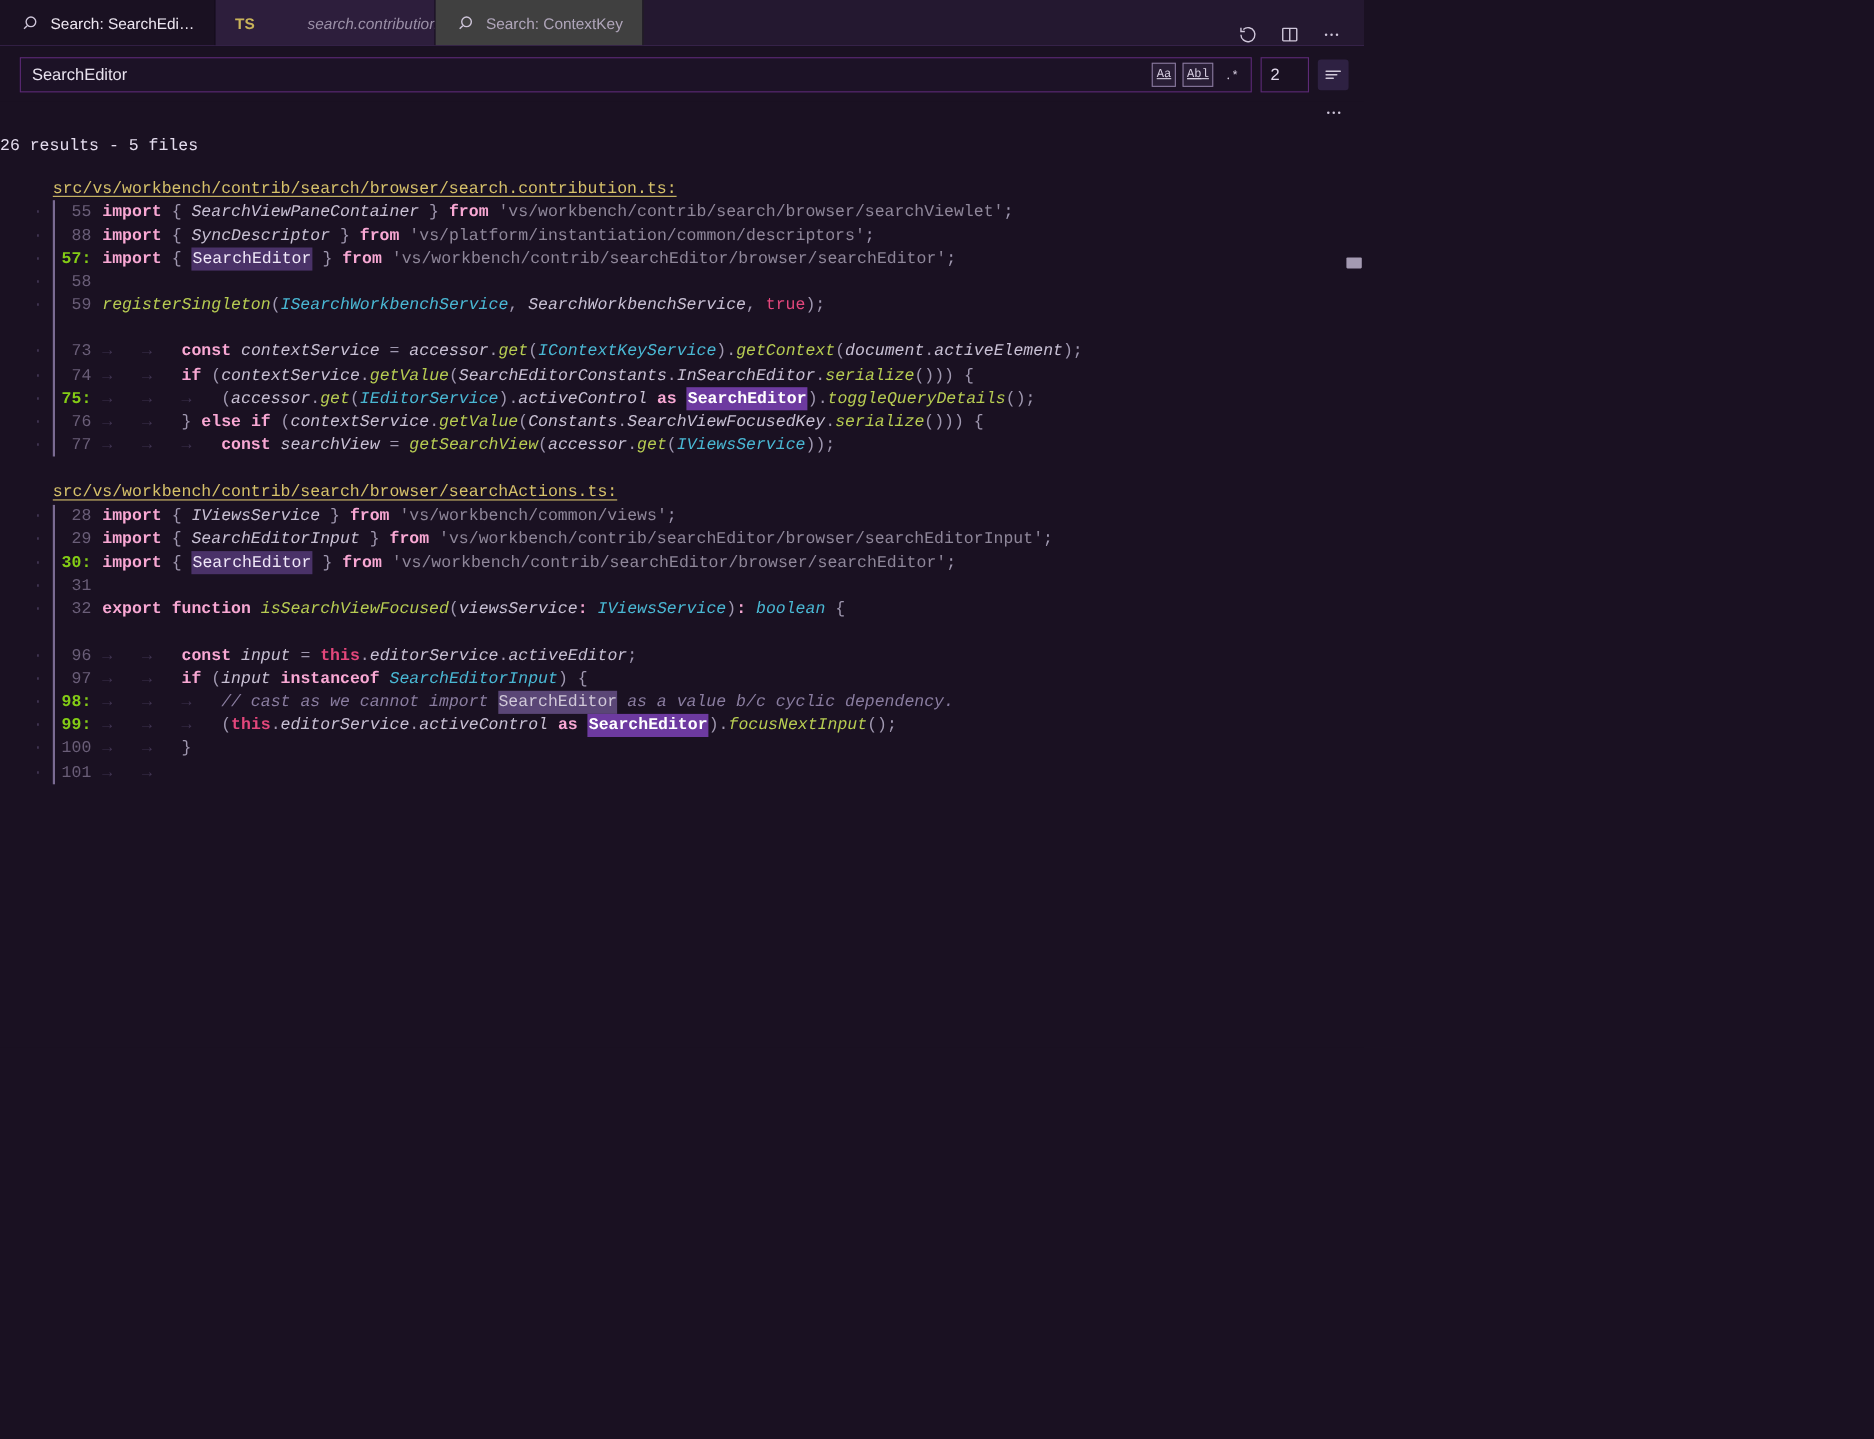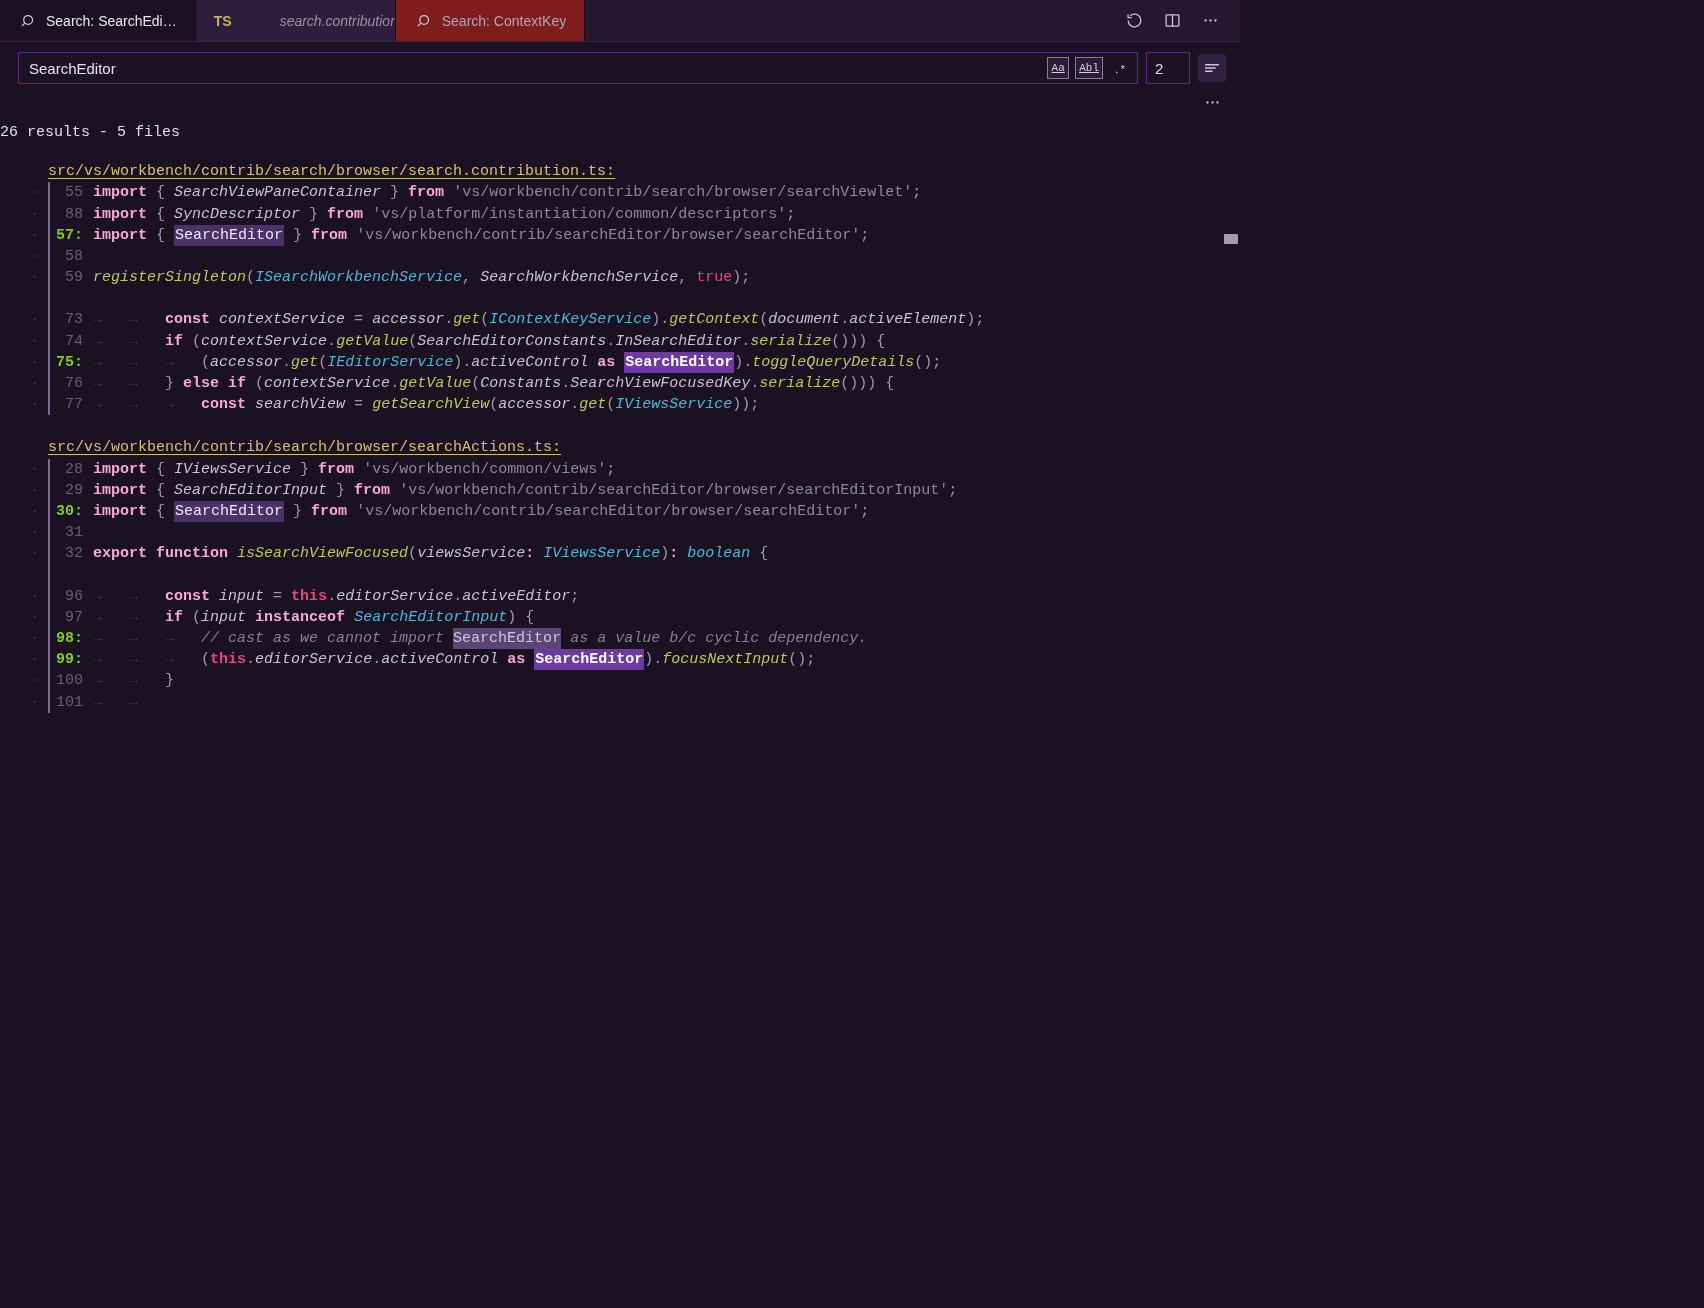--- a/index.html
+++ b/index.html
@@ -10,21 +10,21 @@
     font-family: "SF Mono", Menlo, Consolas, "Courier New", monospace;
     background: #1a1122;
     color: #d0c8d8;
     font-size: 14px;
   }
   body { display: flex; flex-direction: column; }
 
   
   .tabbar {
     display: flex;
-    align-items: center;
+    align-items: flex-end;
     height: 42px;
     background: #241830;
     border-bottom: 1px solid #38244c;
   }
   .tab {
     display: flex;
     align-items: center;
     gap: 8px;
     padding: 0 18px;
     height: 100%;
@@ -233,21 +233,21 @@
           <line x1="16.5" y1="16.5" x2="21" y2="21"></line>
         </svg>
     </span>
     <span>Search: SearchEdi…</span>
   </div>
   <div class="tab dirty">
     <span class="ts-badge">TS</span>
     <span>search.contribution.ts</span>
     <span class="dot">●</span>
   </div>
-  <div class="tab" style="background:#7f1d1d">
+  <div class="tab" style="background:#404040">
     <span class="icon-btn search-icon-svg">
       <svg width="15" height="15" viewBox="0 0 24 24" fill="none" stroke="currentColor" stroke-width="2">
           <circle cx="11" cy="11" r="7"></circle>
           <line x1="16.5" y1="16.5" x2="21" y2="21"></line>
         </svg>
     </span>
     <span>Search: ContextKey</span>
   </div>
   <div class="spacer"></div>
   <div class="actions">

